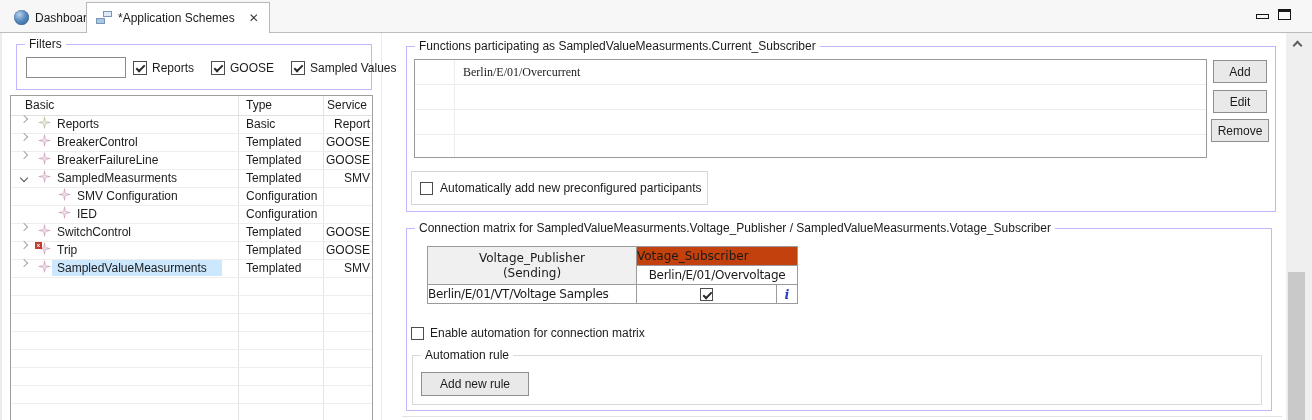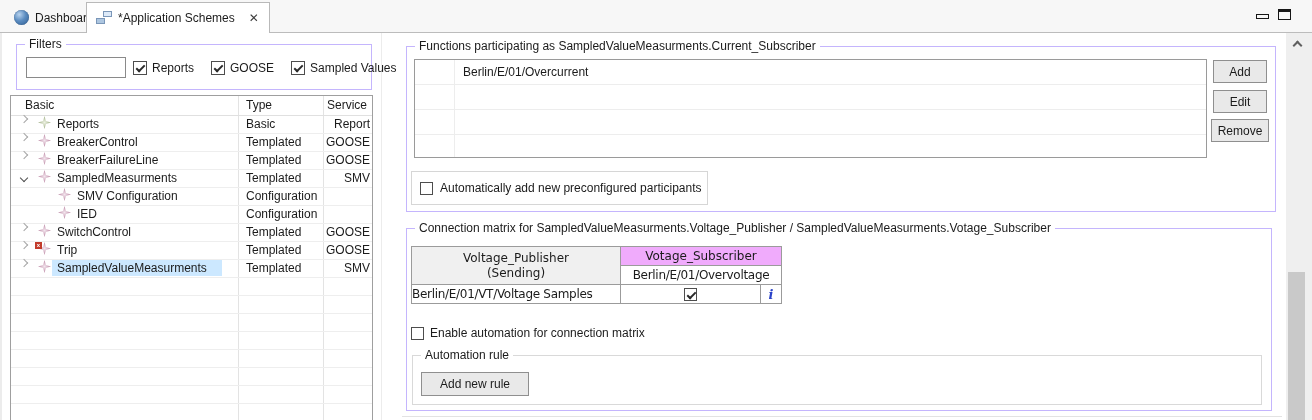--- a/index.html
+++ b/index.html
@@ -68,41 +68,41 @@
          clip-path:polygon(50% 0,61% 39%,100% 50%,61% 61%,50% 100%,39% 61%,0 50%,39% 39%); }
   .dia.pink { background:radial-gradient(circle, #f3e6ee 0%, #c79ab2 55%, #a3718f 100%); }
   .dia.green { background:radial-gradient(circle, #eef2e4 0%, #aebc96 55%, #7f8f68 100%); }
   .err { top:9px; width:7px; height:7px; background:#c23b2b; color:#fff; font-size:6px;
          font-weight:bold; line-height:7px; text-align:center; }
   .ty { left:235px; } .sv { right:2px; }
 
   
   #funcgrp { left:406px; top:46px; width:870px; height:166px; }
   .flist { position:absolute; left:7px; top:12px; width:793px; height:99px;
-           border:1px solid #9a9a9a; background:#fff; }
+           border:1px solid #9a9a9a; background:#fff;font-family:Liberation Serif, serif; }
   .lcol { position:absolute; left:39px; top:0; bottom:0; width:1px; background:#ededed; }
   .lrow { position:relative; height:25px; border-bottom:1px solid #ededed; line-height:24px; }
   .lrow:last-child { border-bottom:none; }
   .lrow span { position:absolute; left:48px; }
   .btn { position:absolute; display:flex; align-items:center; justify-content:center;
          background:#e9e9e9; border:1px solid #8f8f8f; font:12px "Liberation Sans",sans-serif;
          cursor:pointer; }
   .btn-add { left:806px; top:13px; width:54px; height:23px; }
   .btn-edit { left:806px; top:43px; width:54px; height:23px; }
   .btn-remove { left:804px; top:72px; width:58px; height:23px; }
   .autoAdd { position:absolute; left:4px; top:124px; width:297px; height:34px;
              border:1px solid #d6d6d6; display:flex; align-items:center; gap:7px; padding-left:8px; }
 
   
   #matrixgrp { left:406px; top:228px; width:866px; height:183px; }
-  table.matrix { position:absolute; left:4px; top:17px; border-collapse:collapse;
+  table.matrix { position:absolute; left:20px; top:17px; border-collapse:collapse;
                  font-family:"DejaVu Sans",sans-serif; font-size:12px;border-radius:15px; }
   table.matrix td { border:1px solid #9b9b9b; padding:0; height:19px; }
   td.pubhdr { width:209px; background:#f0f0f0; text-align:center; line-height:15px; }
-  td.subhdr { width:161px; background:#f0abfc; text-align:center; }
+  td.subhdr { width:161px; background:#c2410c; text-align:left; }
   td.subname { background:#fff; text-align:center; letter-spacing:-0.3px; }
   td.pubname { background:#fff; padding:0 1px; letter-spacing:-0.3px; white-space:nowrap; }
   td.ckcell { width:140px; background:#fff; text-align:center; vertical-align:middle; }
   td.ckcell .cb { vertical-align:middle; }
   td.infocell { width:21px; background:#fff; text-align:center; }
   .iglyph { color:#2b43c8; font:bold italic 13px "DejaVu Serif", serif; }
   .ckline { position:absolute; left:4px; top:97px; display:flex; align-items:center; gap:6px; }
   #autogrp { left:5px; top:126px; width:850px; height:50px; border-color:#d9d9d9;text-decoration:underline; }
   .btn-rule { left:8px; top:16px; height:24px; padding:0 18px; width:auto; }
 

